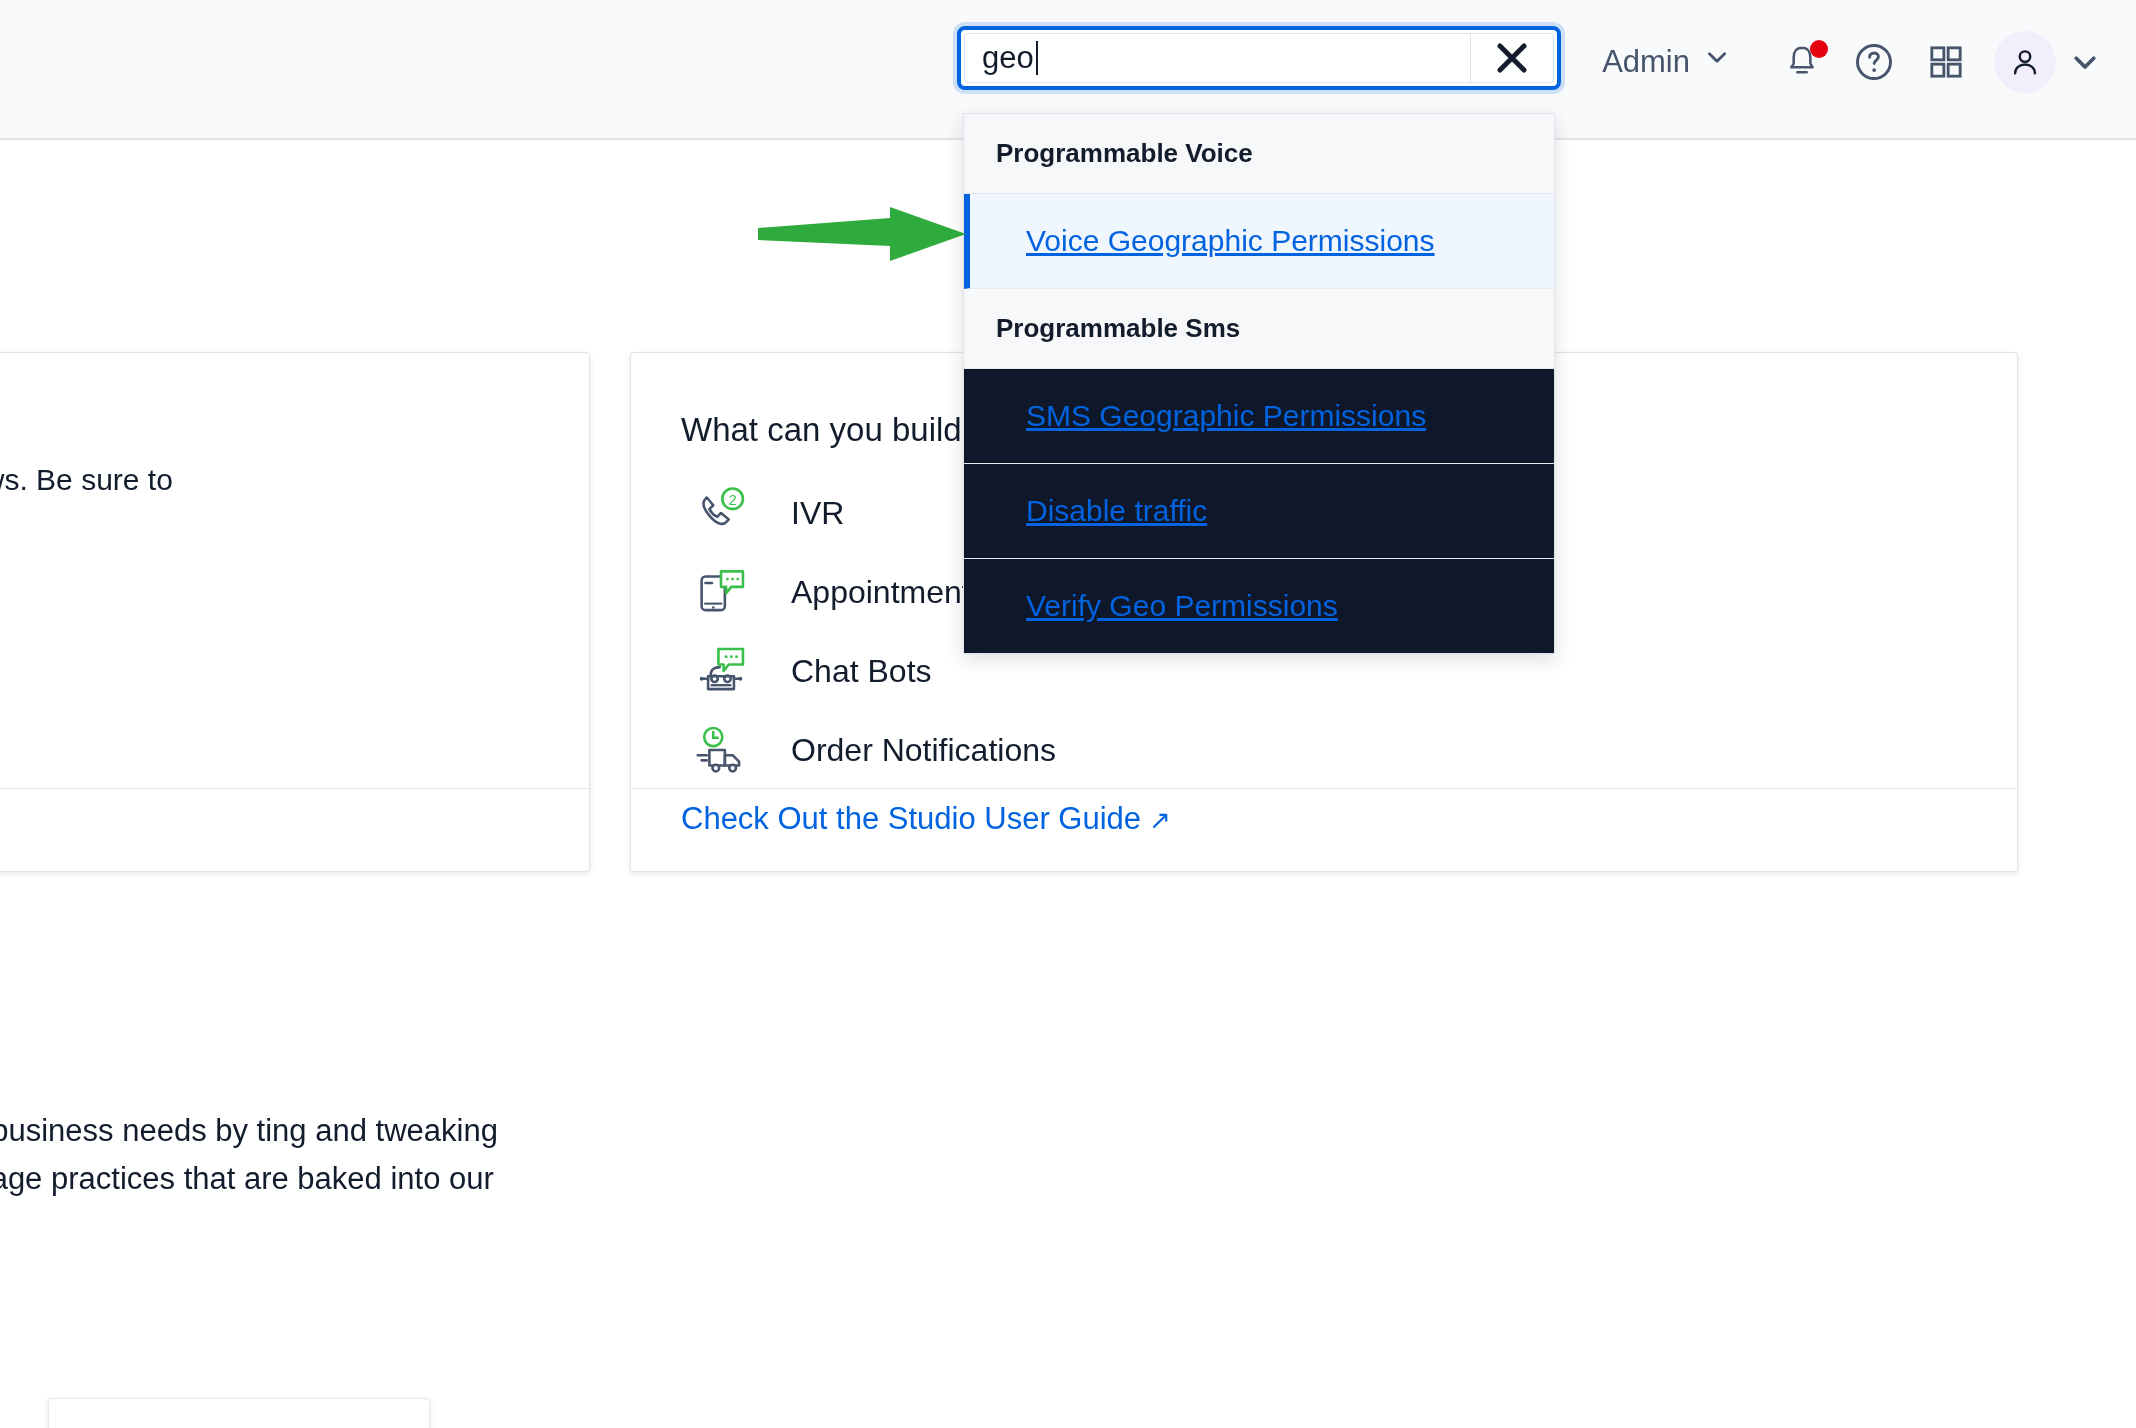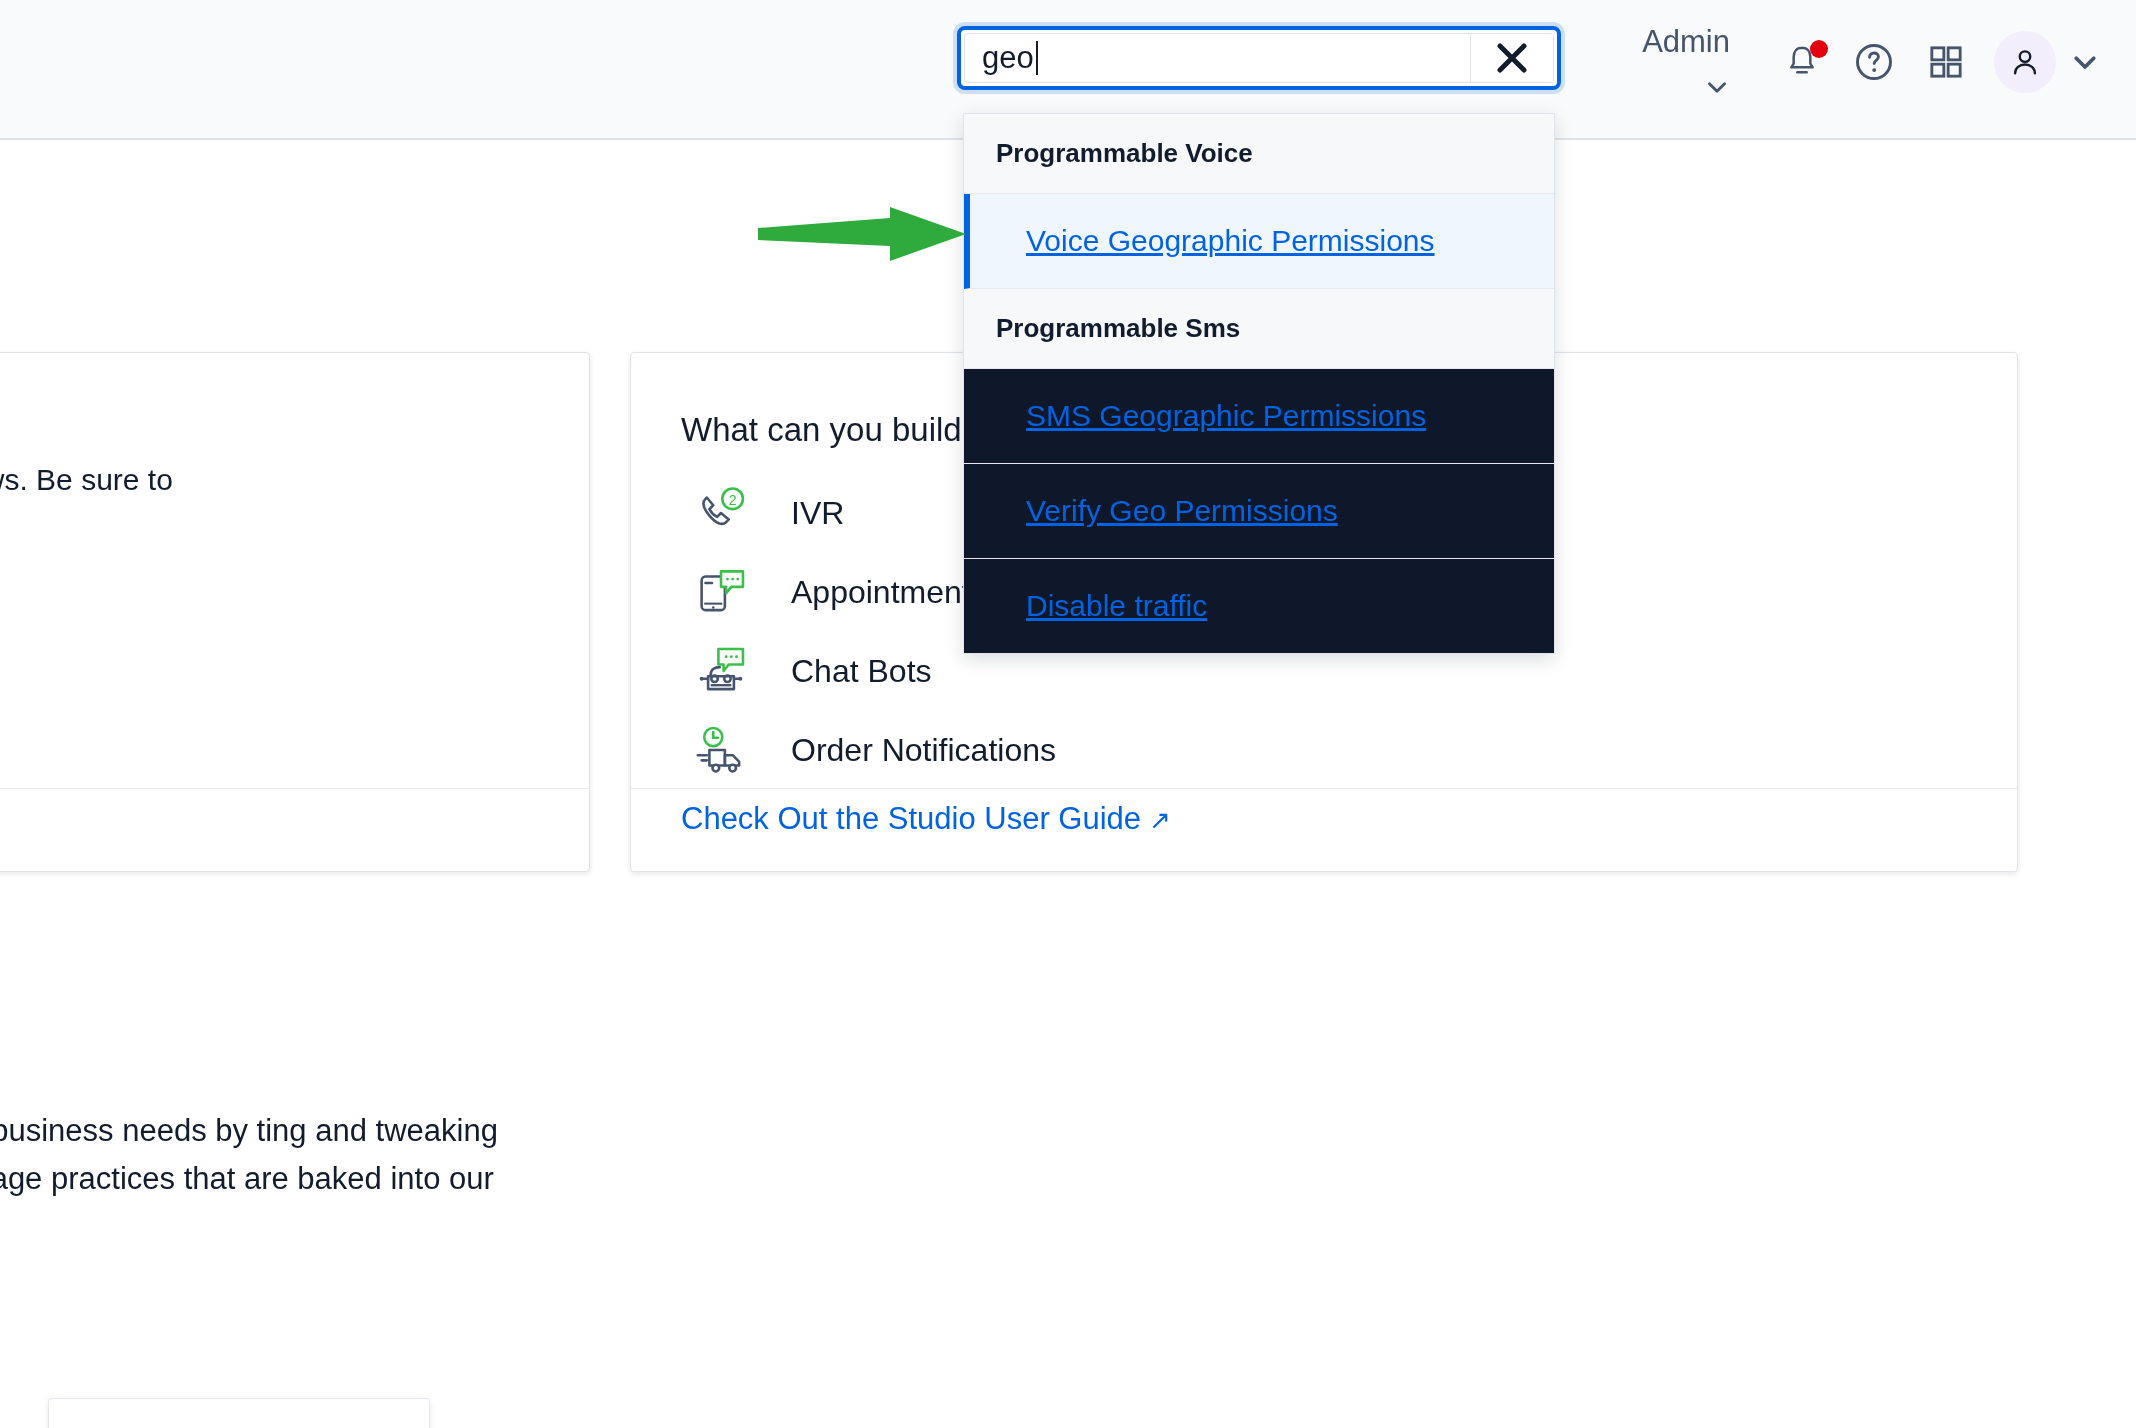--- a/index.html
+++ b/index.html
@@ -83,27 +83,26 @@
     position: absolute;
     right: 36px;
     top: 26px;
     height: 72px;
     display: flex;
     align-items: center;
     gap: 0;
   }
   .admin-btn {
     display: flex;
-    align-items: flex-end;
+    align-items: flex-start;
     gap: 14px;
     font-size: 31px;
     color: #46546c;
     padding: 0 18px;
     margin-right: 18px;
-    flex-direction: column;
   }
   .icon-btn {
     width: 72px;
     height: 72px;
     display: flex;
     align-items: center;
     justify-content: center;
     position: relative;
   }
   .notif-dot {
@@ -359,24 +358,24 @@
   <div class="dd-item active">
     <a href="#">Voice Geographic Permissions</a>
   </div>
 
   <div class="dd-group">Programmable Sms</div>
   <div class="dd-item">
     <a href="#">SMS Geographic Permissions</a>
   </div>
 
   <div class="dd-item">
+    <a href="#">Disable traffic</a>
+  </div>
+  <div class="dd-item">
     <a href="#">Verify Geo Permissions</a>
-  </div>
-  <div class="dd-item">
-    <a href="#">Disable traffic</a>
   </div>
 </div>
 
 <svg class="arrow-annot" viewBox="0 0 210 56">
   <path d="M0 22 L132 12 L132 1 L208 28 L132 55 L132 40 L0 34 Z" fill="#2eab3c"></path>
 </svg>
 
 <div class="card card-left">
   <div class="card-body">
     <div class="left-para">nications workflows. Be sure to</div>

